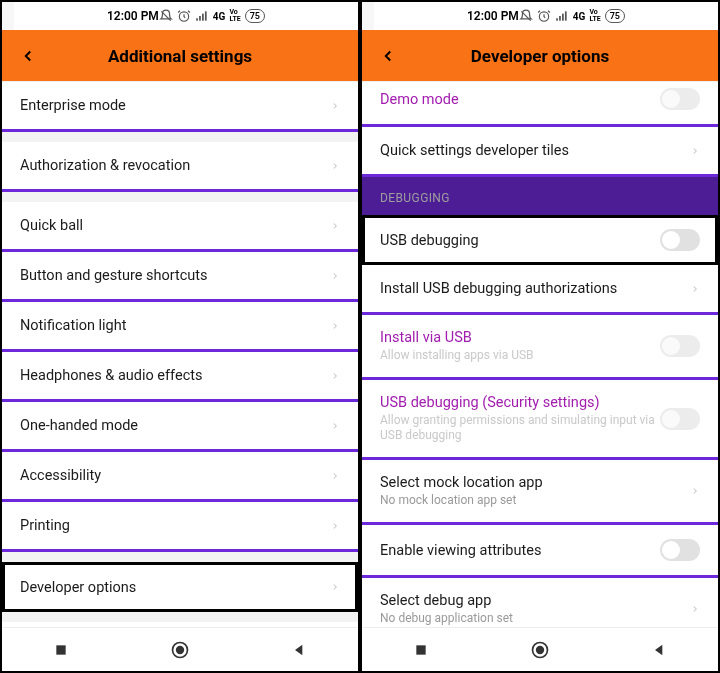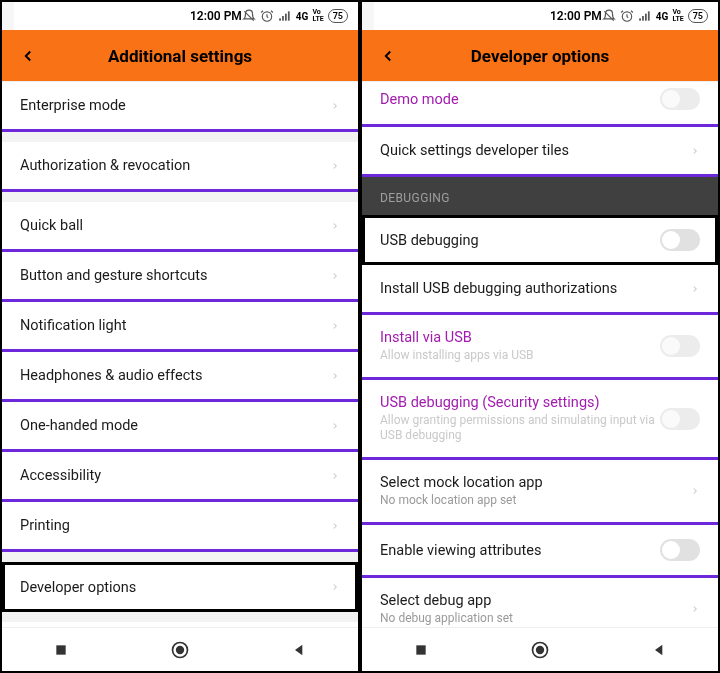--- a/index.html
+++ b/index.html
@@ -1,25 +1,25 @@
 <!DOCTYPE html>
 <html><head>
 <meta charset="utf-8">
 <style>
 * { margin: 0; padding: 0; box-sizing: border-box; font-family: -apple-system, BlinkMacSystemFont, "Segoe UI", Roboto, Helvetica, Arial, sans-serif; }
 body { background: #fff; display: flex; width: 720px; height: 673px; }
 .phone { width: 360px; height: 673px; border: 2px solid #000; background: #f7f7f7; display: flex; flex-direction: column; overflow: hidden; }
-.status-bar { height: 28px; background: #fff; display: flex; align-items: center; justify-content: flex-end; padding: 0 10px; font-size: 12px; font-weight: 600; margin-left: 12px; }
+.status-bar { height: 28px; background: #fff; display: flex; align-items: center; justify-content: center; padding: 0 10px; font-size: 12px; font-weight: 600; margin-left: 12px; }
 .status-right { display: flex; align-items: center; gap: 4px; font-size: 10px; }
 .status-right svg { display: block; }
 .header { height: 52px; background: #f97316; display: flex; align-items: center; padding: 0 14px; border-bottom: 1px solid #eee; }
 .back-btn { width: 24px; height: 24px; display: flex; align-items: center; justify-content: center; }
 .header-title { flex: 1; text-align: center; font-size: 17px; font-weight: 700; margin-right: 24px; }
 .content { flex: 1; overflow: hidden; background: #f3f3f3; }
-.section-header { font-size: 12px; color: #9e9e9e; padding: 14px 18px 10px; letter-spacing: 0.4px; background: #404040; }
+.section-header { font-size: 12px; color: #9e9e9e; padding: 14px 18px 10px; letter-spacing: 0.4px; background: #4c1d95; }
 .row { background: #fff; padding: 14px 18px; display: flex; align-items: center; border-bottom: 3px solid #6d28d9; min-height: 50px; position: relative; }
 .row.gap-after { margin-bottom: 10px; }
 .row.partial-top { padding-top: 6px; min-height: 28px; }
 .row-main { flex: 1; display: flex; flex-direction: column; gap: 2px; }
 .row-title { font-size: 14.5px; color: #1b1b1b; }
 .row-sub { font-size: 12px; color: #9a9a9a; line-height: 1.25; }
 .row.disabled .row-title { color: #a21caf; }
 .row.disabled .row-sub { color: #c9c9c9; }
 .chev { color: #c6c6c6; font-size: 16px; margin-left: 8px; display: flex; align-items: center; }
 .toggle { width: 40px; height: 22px; border-radius: 11px; background: #e1e1e1; position: relative; flex-shrink: 0; }

